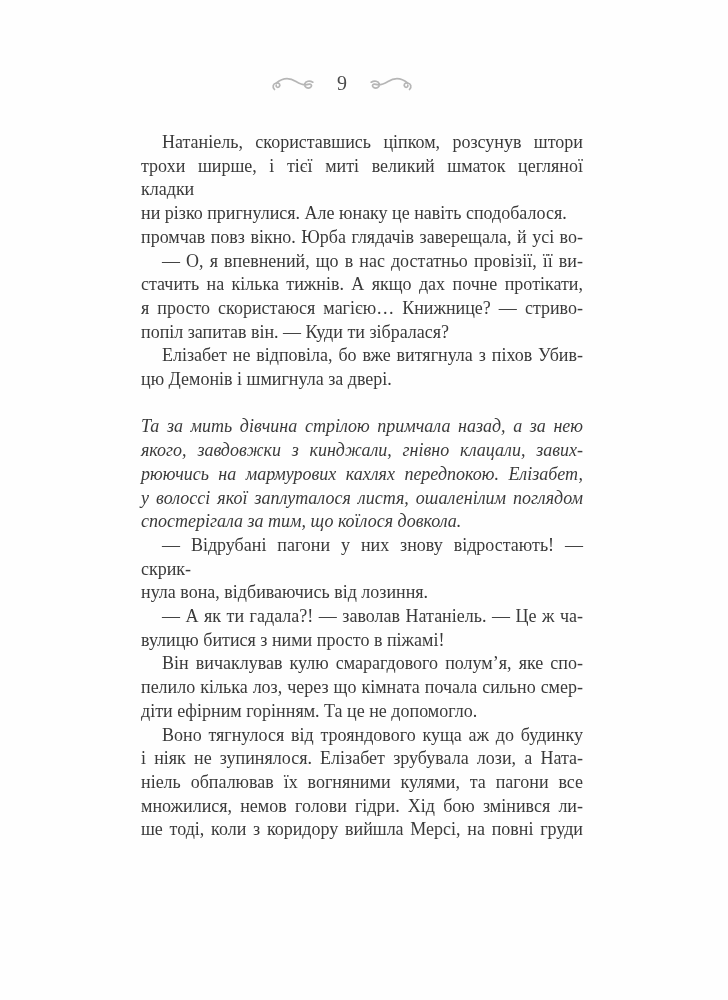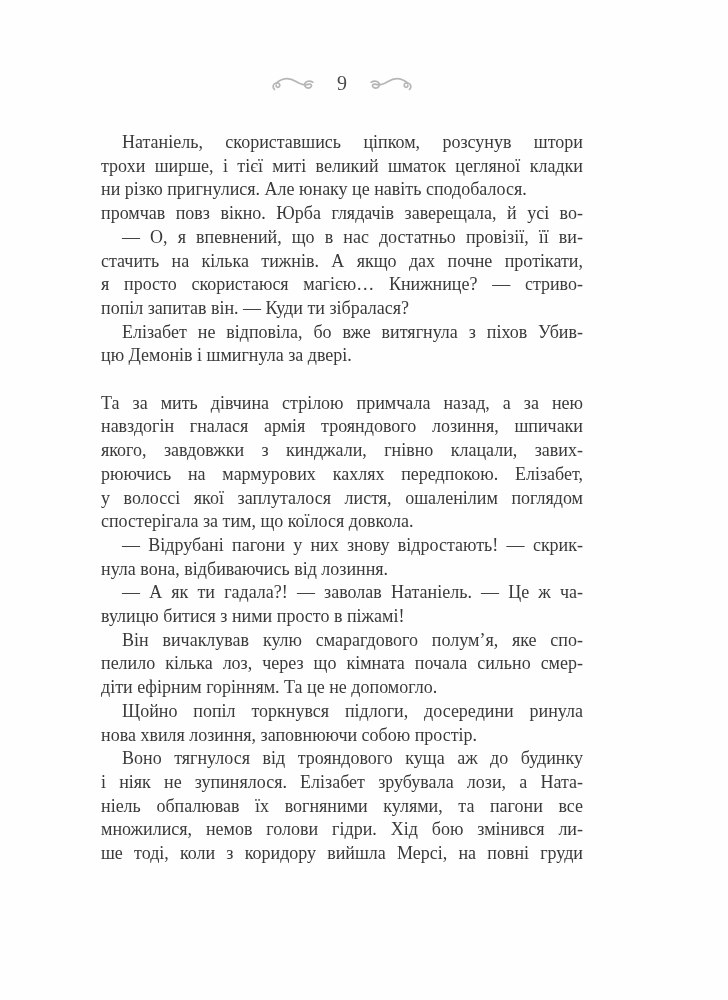--- a/index.html
+++ b/index.html
@@ -50,27 +50,28 @@
   .text-block {
     position: absolute;
     top: 131px;
     left: 101px;
     width: 482px;
     font-size: 18px;
   }
   .line {
     line-height: 23.7px;
     white-space: normal;
+    margin-left: 40px;
   }
   .line.just {
     text-align: justify;
     text-align-last: justify;
   }
   .line.indent { text-indent: 21px; }
-  .para.break-before { margin-top: 23.7px; }
+  .para.break-before { margin-top: 23.7px; font-style: italic; }
 </style>
 </head>
 <body>
 
 <div class="page">
 
   <header class="page-header">
     <svg class="flourish" viewBox="0 0 44 16" aria-hidden="true">
       <path d="M3.5,13.5 C1,11 2,7.5 5.5,7 C8.5,6.6 9.8,9.2 8,10.8 C6.6,12 4.8,11 5.2,9.2"></path>
       <path d="M5.5,7 C12,1.5 19,1.8 25,5.5 C29.5,8.2 33.5,9.6 37,8.4 C40,7.4 41.6,9.6 39.6,11.2 C36.8,13.2 32.8,11.2 33.8,7.8 C34.6,5.2 38.5,4.2 41.8,6.2"></path>
@@ -96,44 +97,39 @@
         <div class="line just">стачить на кілька тижнів. А якщо дах почне протікати,</div>
         <div class="line just">я просто скористаюся магією… Книжнице? — стриво-</div>
         <div class="line">попіл запитав він. — Куди ти зібралася?</div>
       </div>
       <div class="para">
         <div class="line just indent">Елізабет не відповіла, бо вже витягнула з піхов Убив-</div>
         <div class="line">цю Демонів і шмигнула за двері.</div>
       </div>
       <div class="para break-before">
         <div class="line just">Та за мить дівчина стрілою примчала назад, а за нею</div>
-        <div class="line just">навздогін гналася армія трояндового лозиння, шпичаки</div>
         <div class="line just">якого, завдовжки з кинджали, гнівно клацали, завих-</div>
         <div class="line just">рюючись на мармурових кахлях передпокою. Елізабет,</div>
         <div class="line just">у волоссі якої заплуталося листя, ошаленілим поглядом</div>
         <div class="line">спостерігала за тим, що коїлося довкола.</div>
       </div>
       <div class="para">
         <div class="line just indent">— Відрубані пагони у них знову відростають! — скрик-</div>
         <div class="line">нула вона, відбиваючись від лозиння.</div>
       </div>
       <div class="para">
         <div class="line just indent">— А як ти гадала?! — заволав Натаніель. — Це ж ча-</div>
         <div class="line">вулицю битися з ними просто в піжамі!</div>
       </div>
       <div class="para">
         <div class="line just indent">Він вичаклував кулю смарагдового полум’я, яке спо-</div>
         <div class="line just">пелило кілька лоз, через що кімната почала сильно смер-</div>
         <div class="line">діти ефірним горінням. Та це не допомогло.</div>
       </div>
       <div class="para">
-        <div class="line just indent">Щойно попіл торкнувся підлоги, досередини ринула</div>
-        <div class="line">нова хвиля лозиння, заповнюючи собою простір.</div>
-      </div>
-      <div class="para">
         <div class="line just indent">Воно тягнулося від трояндового куща аж до будинку</div>
         <div class="line just">і ніяк не зупинялося. Елізабет зрубувала лози, а Ната-</div>
         <div class="line just">ніель обпалював їх вогняними кулями, та пагони все</div>
         <div class="line just">множилися, немов голови гідри. Хід бою змінився ли-</div>
         <div class="line just">ше тоді, коли з коридору вийшла Мерсі, на повні груди</div>
       </div>
     </main>
 
 </div>
 

